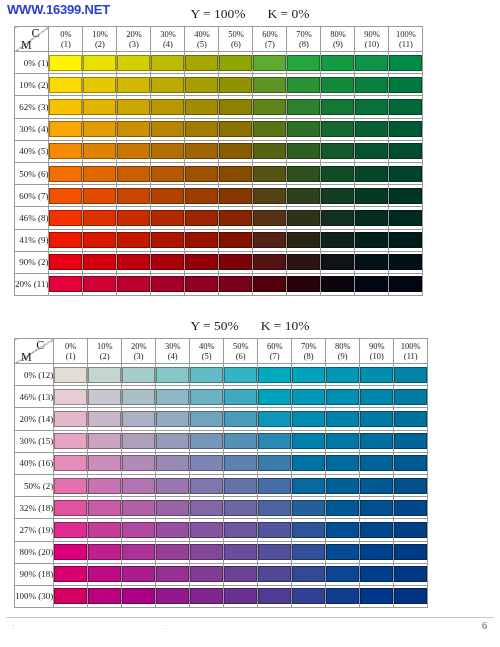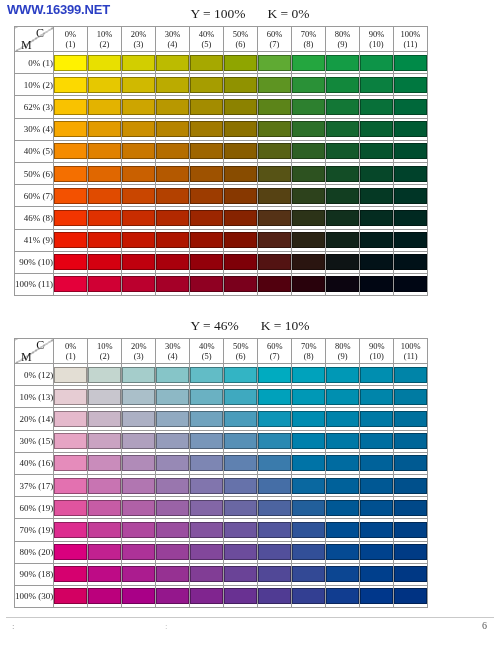--- a/index.html
+++ b/index.html
@@ -484,21 +484,21 @@
             <span class="sw" style="background: rgb(16, 34, 25);"></span>
           </td>
           <td class="swatch">
             <span class="sw" style="background: rgb(3, 31, 28);"></span>
           </td>
           <td class="swatch">
             <span class="sw" style="background: rgb(0, 29, 29);"></span>
           </td>
         </tr>
         <tr>
-          <td class="rowhead">90% (10)</td>
+          <td class="rowhead">90% (2)</td>
           <td class="swatch">
             <span class="sw" style="background: rgb(230, 0, 18);"></span>
           </td>
           <td class="swatch">
             <span class="sw" style="background: rgb(212, 0, 16);"></span>
           </td>
           <td class="swatch">
             <span class="sw" style="background: rgb(191, 0, 14);"></span>
           </td>
           <td class="swatch">
@@ -520,21 +520,21 @@
             <span class="sw" style="background: rgb(14, 20, 21);"></span>
           </td>
           <td class="swatch">
             <span class="sw" style="background: rgb(2, 18, 24);"></span>
           </td>
           <td class="swatch">
             <span class="sw" style="background: rgb(0, 17, 24);"></span>
           </td>
         </tr>
         <tr>
-          <td class="rowhead">100% (11)</td>
+          <td class="rowhead">20% (11)</td>
           <td class="swatch">
             <span class="sw" style="background: rgb(228, 0, 58);"></span>
           </td>
           <td class="swatch">
             <span class="sw" style="background: rgb(208, 0, 52);"></span>
           </td>
           <td class="swatch">
             <span class="sw" style="background: rgb(187, 0, 46);"></span>
           </td>
           <td class="swatch">
@@ -561,21 +561,21 @@
           <td class="swatch">
             <span class="sw" style="background: rgb(0, 6, 20);"></span>
           </td>
         </tr>
       </tbody>
   </table>
 </div>
 
 <div class="chart-block" id="block-1" style="top:318px;">
   <div class="chart-title">
-    <span>Y = 46%</span><span class="gap"></span><span>K = 10%</span>
+    <span>Y = 50%</span><span class="gap"></span><span>K = 10%</span>
   </div>
   <table class="cmyk" style="position:absolute;top:20px;left:0;">
     <thead>
       <tr>
         <th class="corner">
           <span class="lbl-c">C</span>
           <span class="lbl-m">M</span>
         </th>
       <th class="colhead">
             <div>0%</div>
@@ -654,21 +654,21 @@
             <span class="sw" style="background: rgb(0, 152, 182);"></span>
           </td>
           <td class="swatch">
             <span class="sw" style="background: rgb(0, 142, 176);"></span>
           </td>
           <td class="swatch">
             <span class="sw" style="background: rgb(0, 132, 168);"></span>
           </td>
         </tr>
         <tr>
-          <td class="rowhead">10% (13)</td>
+          <td class="rowhead">46% (13)</td>
           <td class="swatch">
             <span class="sw" style="background: rgb(230, 204, 211);"></span>
           </td>
           <td class="swatch">
             <span class="sw" style="background: rgb(200, 198, 206);"></span>
           </td>
           <td class="swatch">
             <span class="sw" style="background: rgb(170, 191, 201);"></span>
           </td>
           <td class="swatch">
@@ -798,21 +798,21 @@
             <span class="sw" style="background: rgb(0, 107, 160);"></span>
           </td>
           <td class="swatch">
             <span class="sw" style="background: rgb(0, 98, 154);"></span>
           </td>
           <td class="swatch">
             <span class="sw" style="background: rgb(0, 90, 146);"></span>
           </td>
         </tr>
         <tr>
-          <td class="rowhead">37% (17)</td>
+          <td class="rowhead">50% (2)</td>
           <td class="swatch">
             <span class="sw" style="background: rgb(227, 113, 176);"></span>
           </td>
           <td class="swatch">
             <span class="sw" style="background: rgb(200, 116, 178);"></span>
           </td>
           <td class="swatch">
             <span class="sw" style="background: rgb(177, 118, 177);"></span>
           </td>
           <td class="swatch">
@@ -834,21 +834,21 @@
             <span class="sw" style="background: rgb(0, 97, 154);"></span>
           </td>
           <td class="swatch">
             <span class="sw" style="background: rgb(0, 88, 148);"></span>
           </td>
           <td class="swatch">
             <span class="sw" style="background: rgb(0, 80, 140);"></span>
           </td>
         </tr>
         <tr>
-          <td class="rowhead">60% (19)</td>
+          <td class="rowhead">32% (18)</td>
           <td class="swatch">
             <span class="sw" style="background: rgb(224, 84, 159);"></span>
           </td>
           <td class="swatch">
             <span class="sw" style="background: rgb(198, 92, 165);"></span>
           </td>
           <td class="swatch">
             <span class="sw" style="background: rgb(176, 97, 167);"></span>
           </td>
           <td class="swatch">
@@ -870,21 +870,21 @@
             <span class="sw" style="background: rgb(0, 88, 149);"></span>
           </td>
           <td class="swatch">
             <span class="sw" style="background: rgb(0, 80, 144);"></span>
           </td>
           <td class="swatch">
             <span class="sw" style="background: rgb(0, 72, 136);"></span>
           </td>
         </tr>
         <tr>
-          <td class="rowhead">70% (19)</td>
+          <td class="rowhead">27% (19)</td>
           <td class="swatch">
             <span class="sw" style="background: rgb(221, 44, 143);"></span>
           </td>
           <td class="swatch">
             <span class="sw" style="background: rgb(196, 62, 152);"></span>
           </td>
           <td class="swatch">
             <span class="sw" style="background: rgb(175, 72, 158);"></span>
           </td>
           <td class="swatch">

